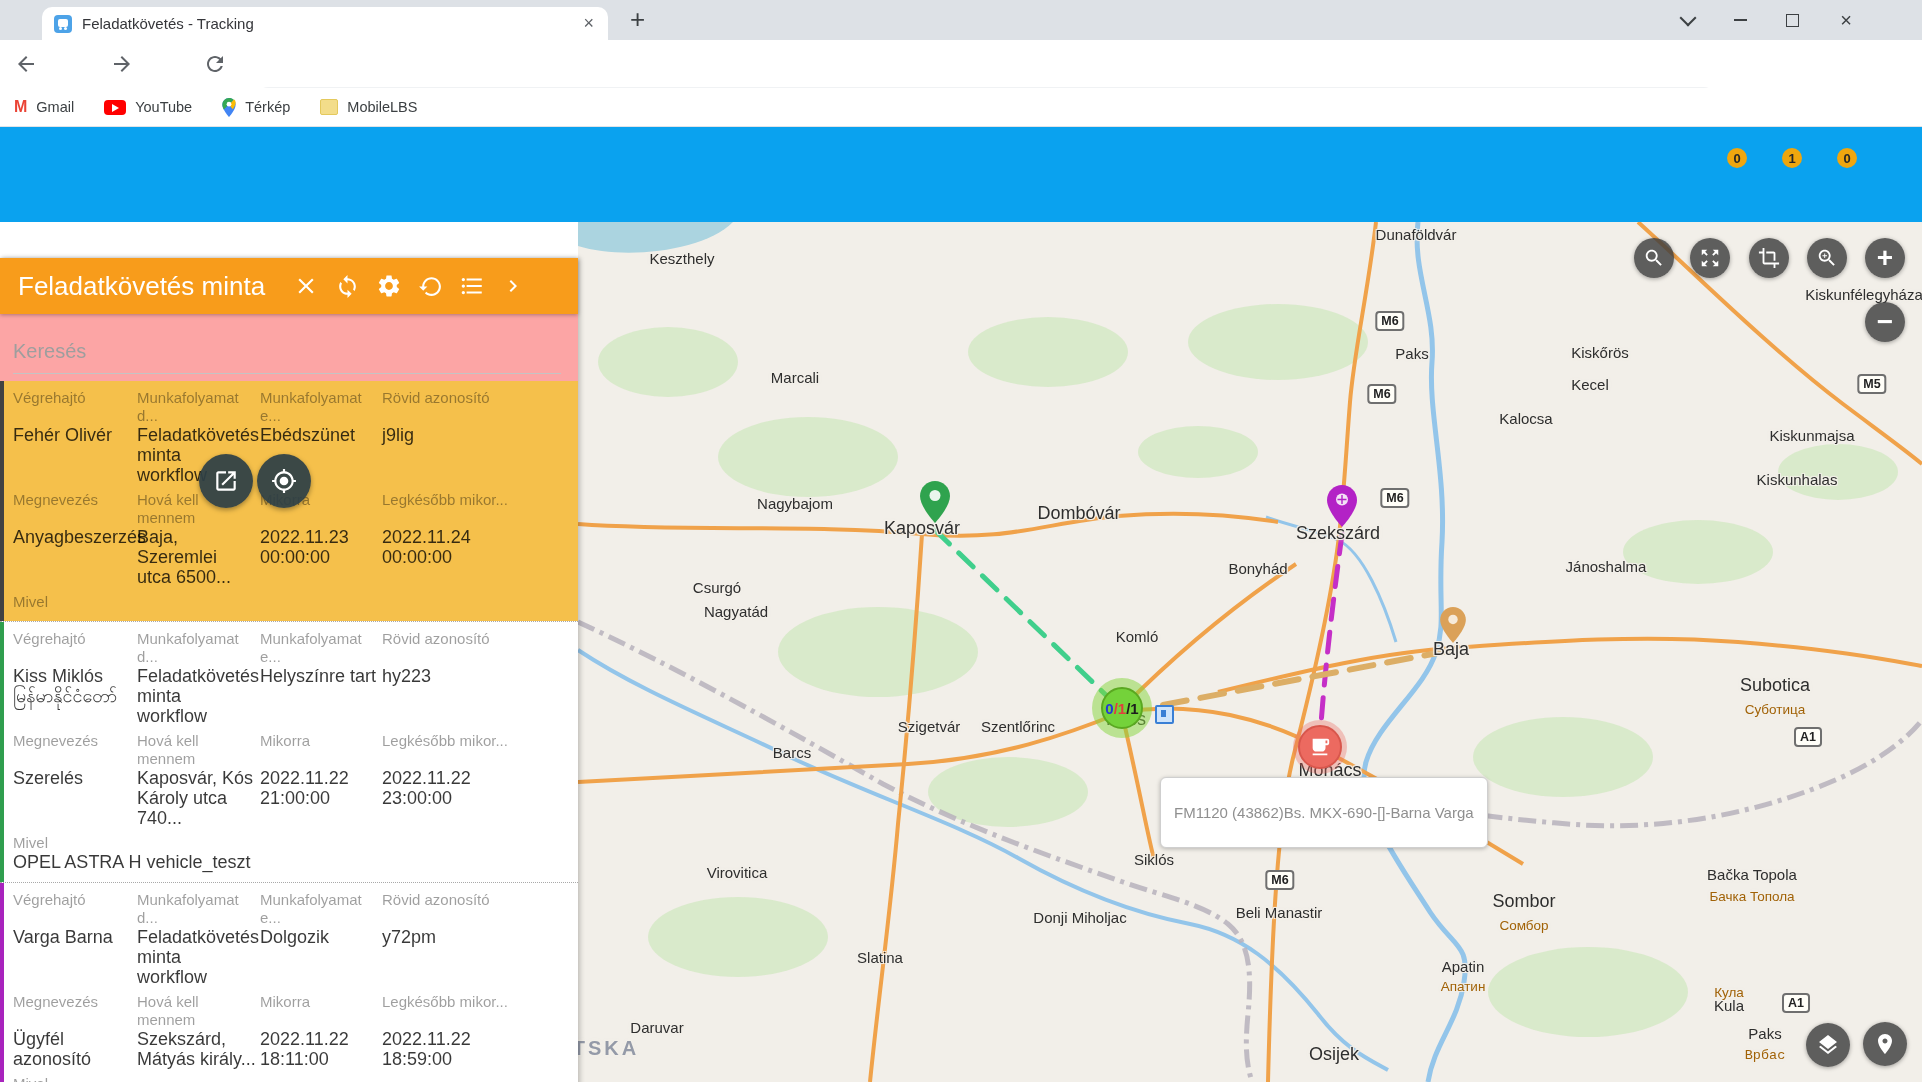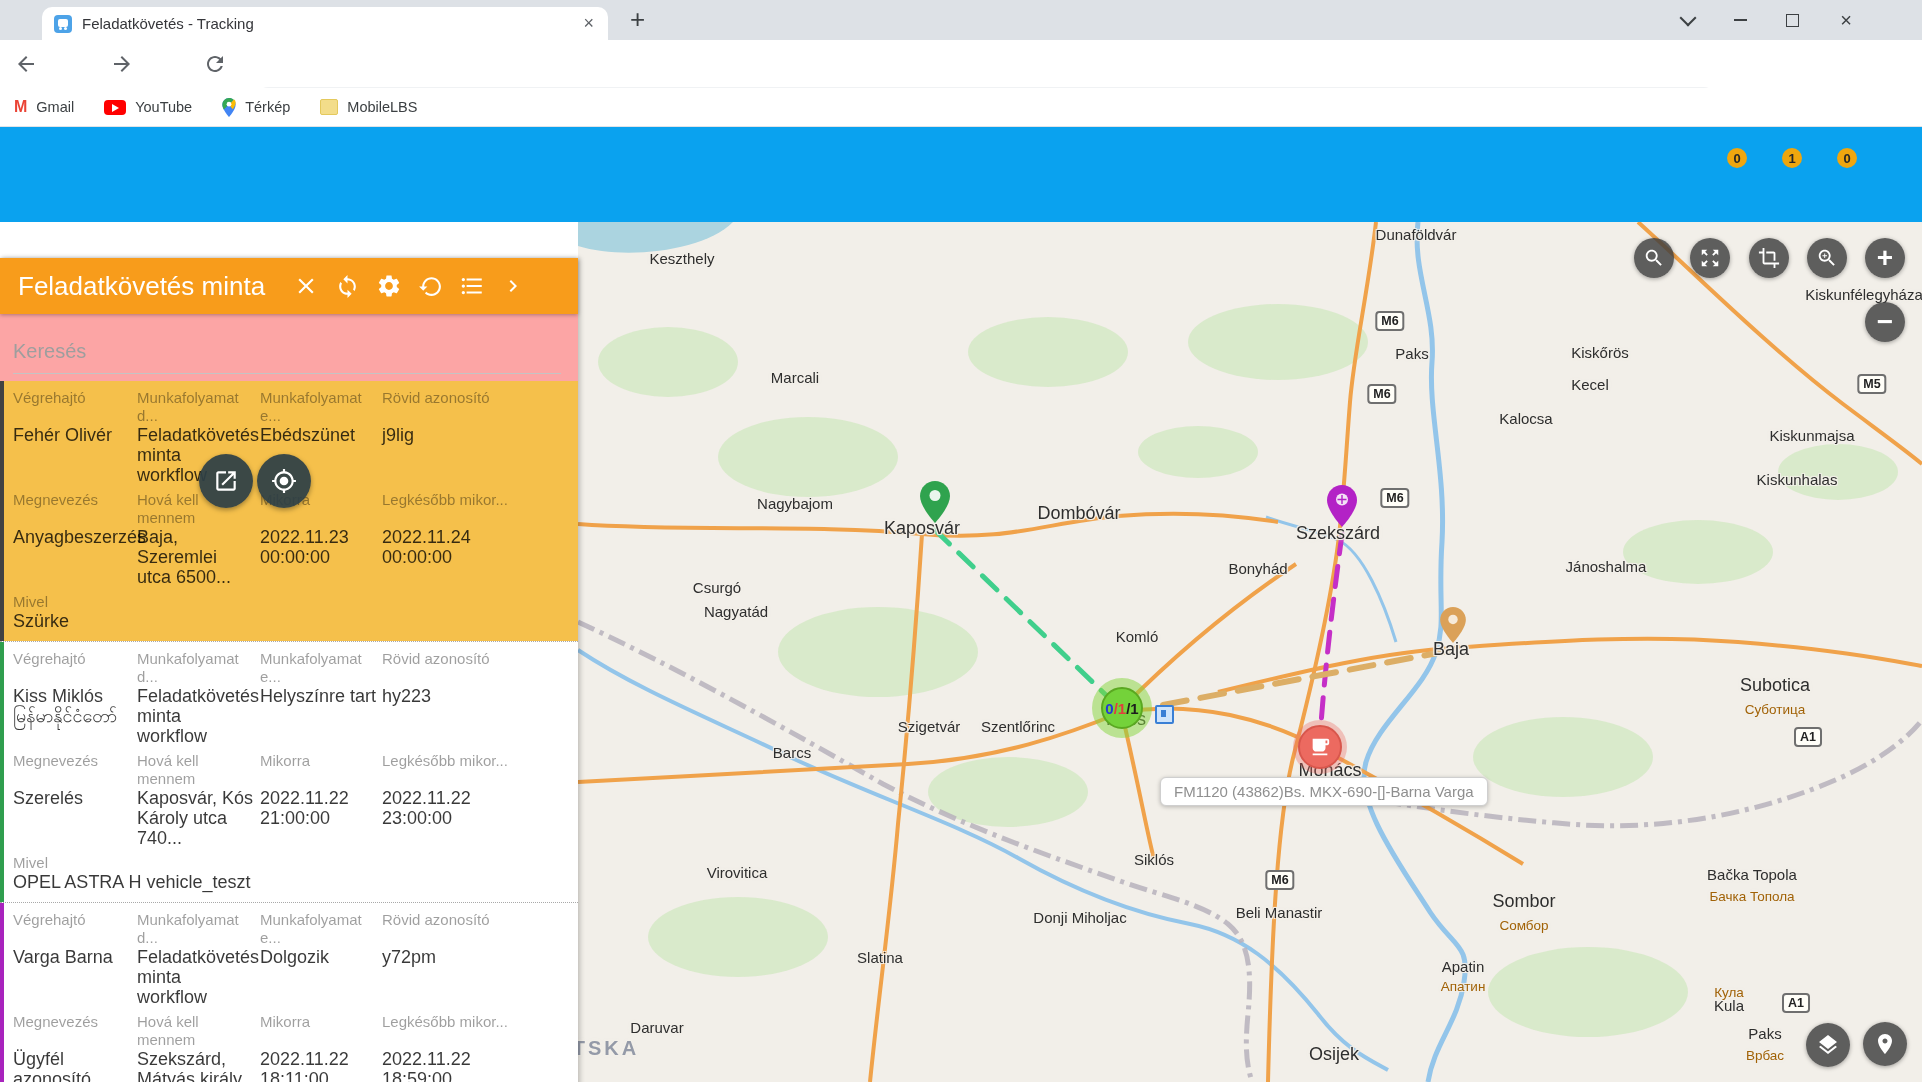--- a/index.html
+++ b/index.html
@@ -97,21 +97,21 @@
            background:rgba(132,214,60,.5);display:flex;align-items:center;justify-content:center;z-index:4;}
   .cluster-inner{width:42px;height:42px;border-radius:50%;background:#74d23a;border:2px solid #5aa821;
                  display:flex;align-items:center;justify-content:center;font-size:15px;font-weight:bold;box-sizing:border-box;}
   .c-b{color:#2438d8;}.c-r{color:#e23d3d;}.c-k{color:#1d1d1d;}
   .bluebox{position:absolute;left:577px;top:483px;width:15px;height:15px;background:#cfe4fb;
            border:2px solid #3a7fd5;border-radius:2px;z-index:3;}
   .bluebox::after{content:"";position:absolute;left:4px;top:3px;width:5px;height:7px;background:#3a7fd5;}
   .redmark{position:absolute;left:720px;top:503px;width:44px;height:44px;border-radius:50%;background:#ec6a60;
            border:2px solid #d8564c;box-shadow:0 0 0 5px rgba(236,106,96,.35);display:flex;align-items:center;justify-content:center;z-index:5;box-sizing:border-box;}
   .tooltip{position:absolute;left:582px;top:555px;background:#fff;border:1px solid #cfcfcf;border-radius:6px;
-           box-shadow:0 1px 4px rgba(0,0,0,.25);padding:5px 13px;font-size:15px;color:#8f8f8f;white-space:nowrap;z-index:6;}
+           box-shadow:0 1px 4px rgba(0,0,0,.25);padding:26px 13px;font-size:15px;color:#8f8f8f;white-space:nowrap;z-index:6;}
   .mapbtn{position:absolute;width:40px;height:40px;border-radius:50%;background:rgba(64,64,64,.83);
           display:flex;align-items:center;justify-content:center;z-index:8;box-shadow:0 1px 4px rgba(0,0,0,.35);}
   .mapbtn.big{width:44px;height:44px;}
   .glyph-plus{color:#fff;font-size:28px;font-weight:bold;line-height:28px;}
 </style>
 <title>Feladatkövetés - Tracking</title></head>
 <body>
 
 <div id="tabstrip">
   <div class="tab">
@@ -270,21 +270,20 @@
         <span class="lb">Mikorra</span>
         <span class="lb">Legkésőbb mikor...</span>
         <span class="vl">Anyagbeszerzés</span>
         <span class="vl">Baja, Szeremlei
 utca 6500...</span>
         <span class="vl">2022.11.23
 00:00:00</span>
         <span class="vl">2022.11.24
 00:00:00</span>
         <span class="lb w">Mivel</span>
-        <span class="vl w">Szürke</span>
         <div class="card-actions">
           <div class="action-btn">
             <svg width="26" height="26" viewBox="0 0 24 24">
               <path fill="#fff" d="M19 19H5V5h7V3H5c-1.11 0-2 .9-2 2v14c0 1.1.89 2 2 2h14c1.1 0 2-.9 2-2v-7h-2v7zM14 3v2h3.59l-9.83 9.83 1.41 1.41L19 6.41V10h2V3h-7z"></path>
             </svg>
           </div>
           <div class="action-btn">
             <svg width="26" height="26" viewBox="0 0 24 24">
               <path fill="#fff" d="M12 8c-2.21 0-4 1.79-4 4s1.79 4 4 4 4-1.79 4-4-1.79-4-4-4zm8.94 3c-.46-4.17-3.77-7.48-7.94-7.94V1h-2v2.06C6.83 3.52 3.52 6.83 3.06 11H1v2h2.06c.46 4.17 3.77 7.48 7.94 7.94V23h2v-2.06c4.17-.46 7.48-3.77 7.94-7.94H23v-2h-2.06zM12 19c-3.87 0-7-3.13-7-7s3.13-7 7-7 7 3.13 7 7-3.13 7-7 7z"></path>
             </svg>
@@ -423,21 +422,21 @@
     <span class="city lg" style="left: 946px; top: 679px;">Sombor</span>
     <span class="city cy" style="left: 946px; top: 703px;">Сомбор</span>
     <span class="city md" style="left: 302px; top: 735px;">Slatina</span>
     <span class="city md" style="left: 885px; top: 744px;">Apatin</span>
     <span class="city cy" style="left: 885px; top: 764px;">Апатин</span>
     <span class="city md" style="left: 79px; top: 805px;">Daruvar</span>
     <span class="city lg" style="left: 756px; top: 832px;">Osijek</span>
     <span class="city md" style="left: 1151px; top: 783px;">Kula</span>
     <span class="city cy" style="left: 1151px; top: 770px;">Кула</span>
     <span class="city md" style="left: 1187px; top: 811px;">Paks</span>
-    <span class="city cy" style="left: 1187px; top: 833px;">Врбас</span>
+    <span class="city cy" style="left: 1187px; top: 833px; font-family: Liberation Mono, monospace;">Врбас</span>
     <span class="city country" style="left: 28px; top: 826px; text-align: center;">TSKA</span>
 
   <span class="rbadge" style="left: 812px; top: 99px;">M6</span>
     <span class="rbadge" style="left: 804px; top: 172px;">M6</span>
     <span class="rbadge" style="left: 817px; top: 276px;">M6</span>
     <span class="rbadge" style="left: 702px; top: 658px;">M6</span>
     <span class="rbadge" style="left: 1294px; top: 162px;">M5</span>
     <span class="rbadge" style="left: 1230px; top: 515px;">A1</span>
     <span class="rbadge" style="left: 1218px; top: 781px;">A1</span>
 

